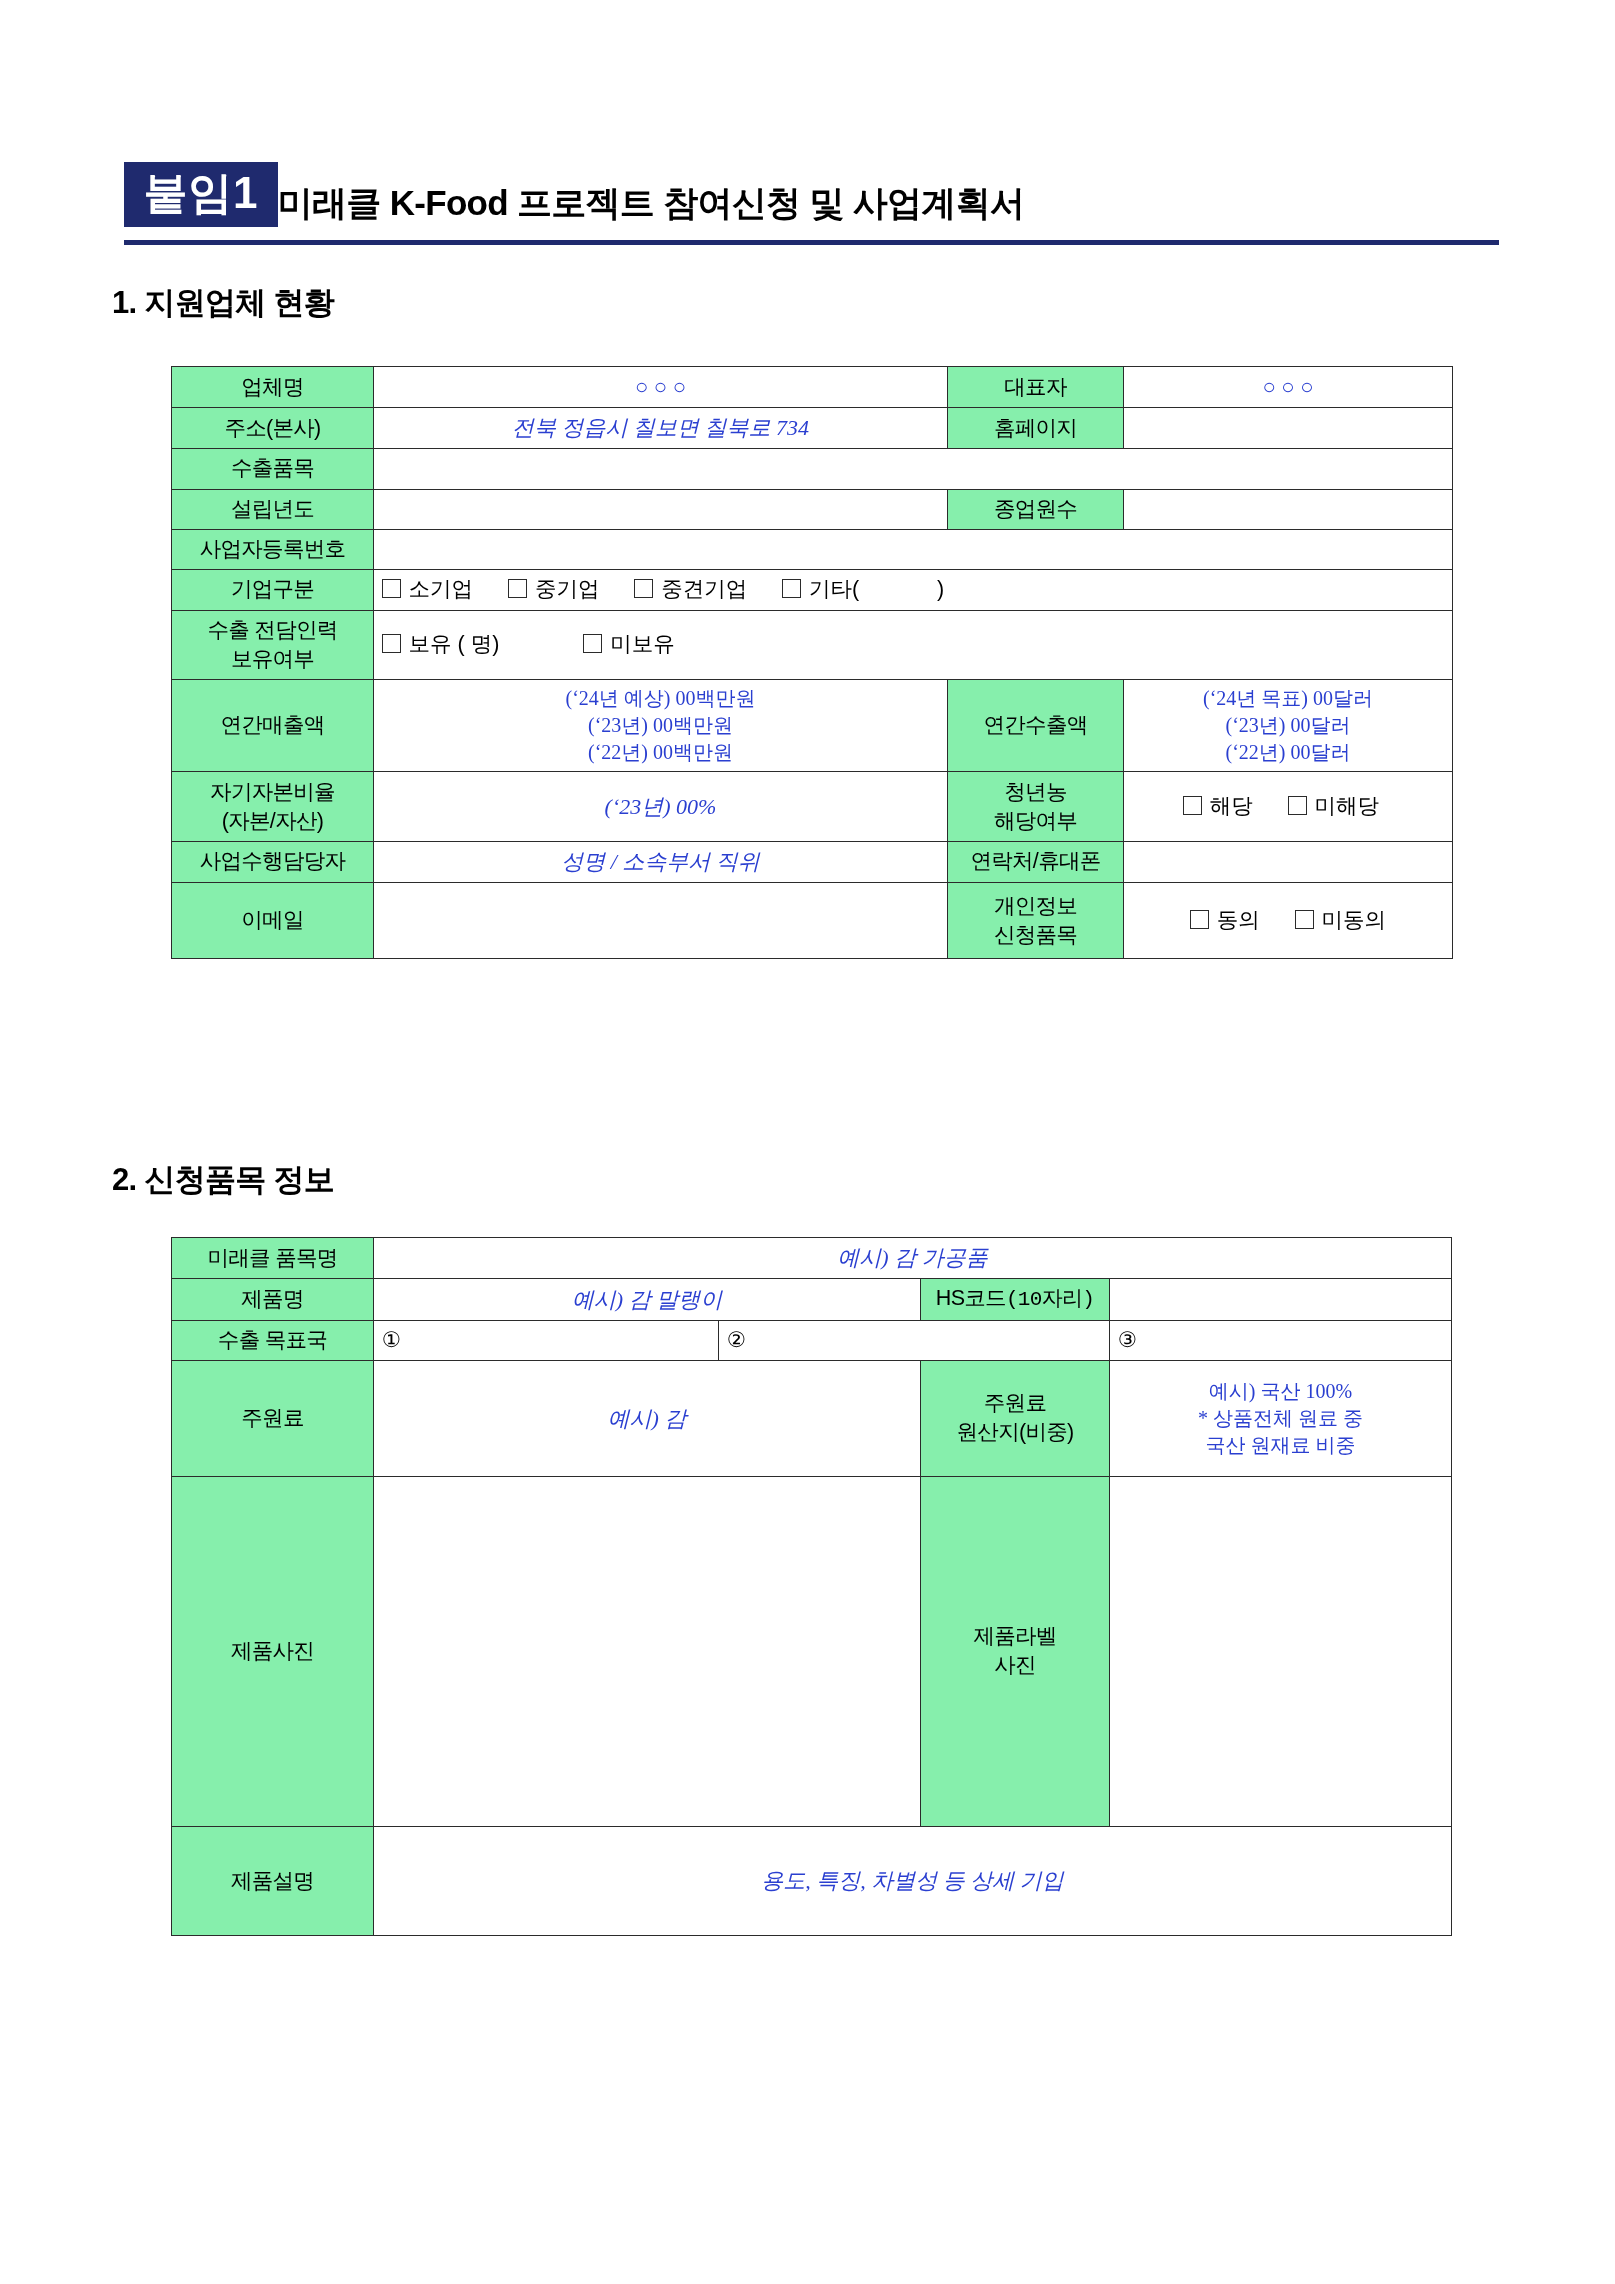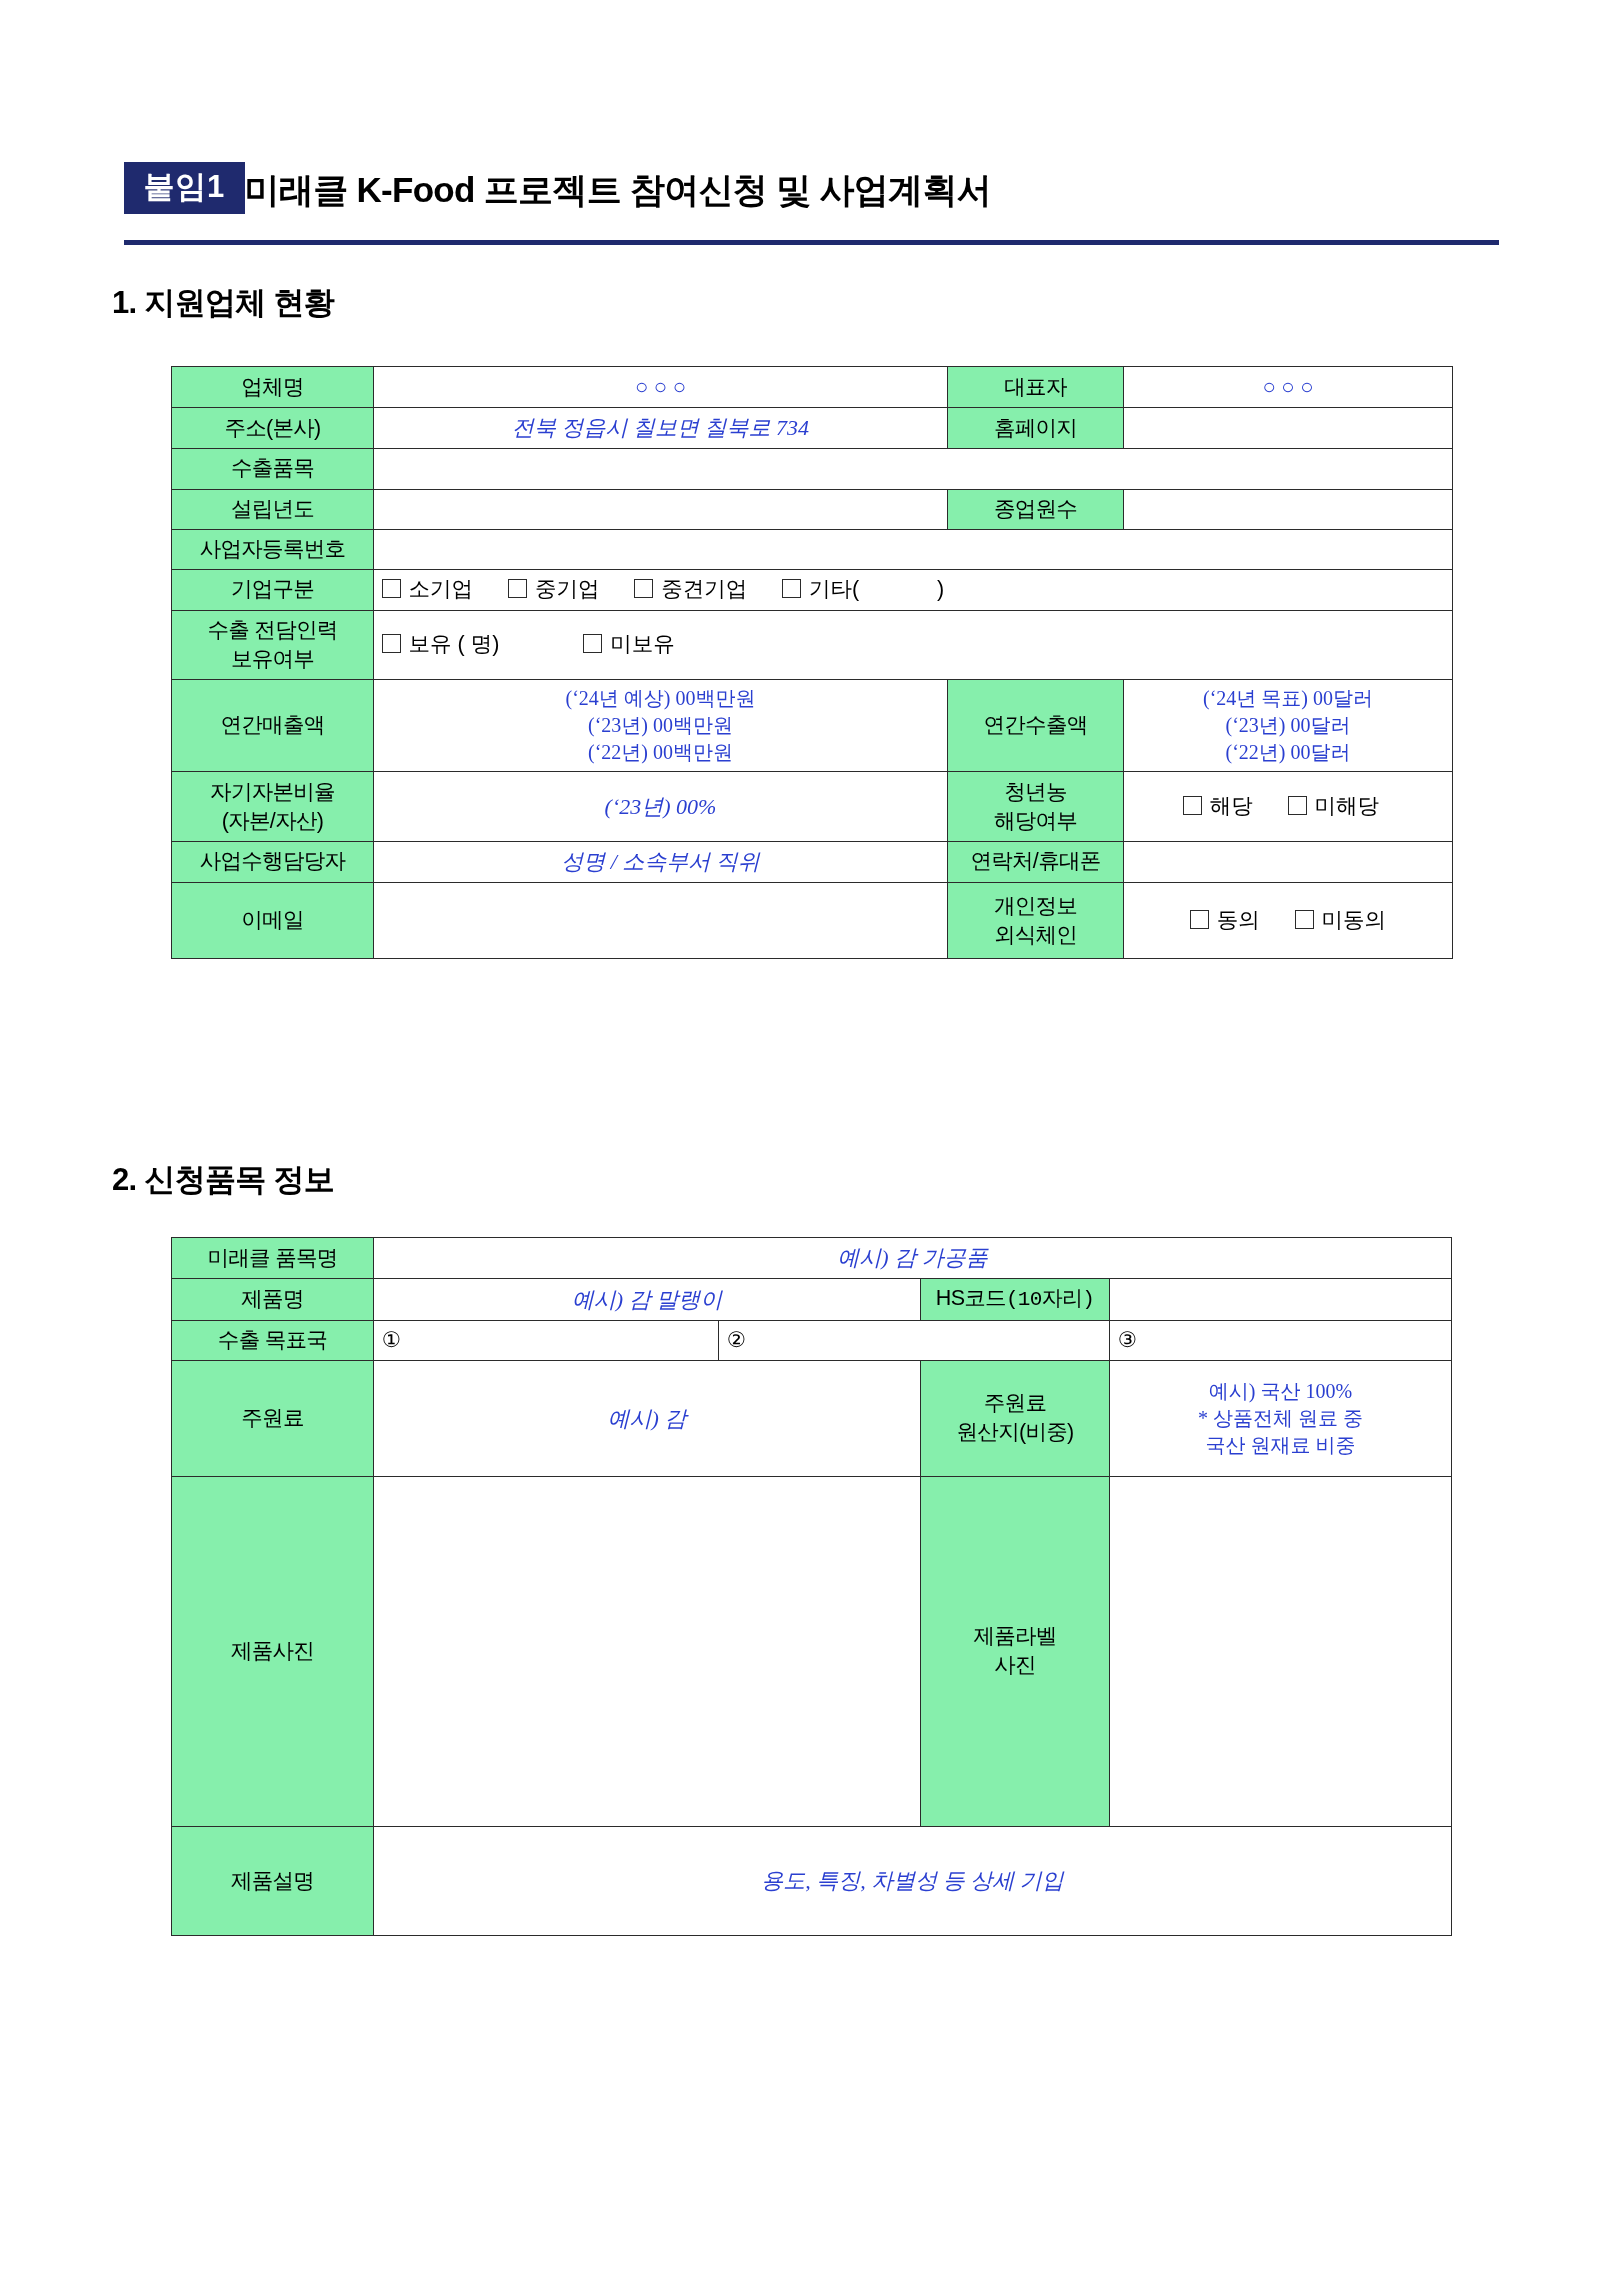--- a/index.html
+++ b/index.html
@@ -29,21 +29,21 @@
     position: absolute;
     left: 124px;
     top: 162px;
     width: 1372px;
     display: flex;
     align-items: flex-end;
   }
   .badge {
     background: #1f2a6e;
     color: #ffffff;
-    font-size: 31px;
+    font-size: 44px;
     font-weight: bold;
     padding: 9px 19.6px 11.7px 19.6px;
     line-height: 1;
     letter-spacing: 0.7px;
     white-space: nowrap;
   }
   .header-title {
     font-size: 35px;
     font-weight: bold;
     letter-spacing: -0.7px;
@@ -238,21 +238,21 @@
         <td class="lbl">사업수행담당자</td>
         <td class="val blue" colspan="2">성명 / 소속부서 직위</td>
         <td class="lbl">연락처/휴대폰</td>
         <td class="val"></td>
       </tr>
       <tr>
         <td class="lbl" style="height:65px">이메일</td>
         <td class="val" colspan="2"></td>
         <td class="lbl">
           <div>개인정보</div>
-          <div>외식체인</div>
+          <div>신청품목</div>
         </td>
         <td class="val center-opts">
           <span class="chk-opt"><span class="chk"></span><span>동의</span></span>
           <span class="chk-opt" style="margin-right:0"><span class="chk"></span><span>미동의</span></span>
         </td>
       </tr>
     </tbody>
   </table>
 
   <div class="section-title" id="sec2-title">2. 신청품목 정보</div>

